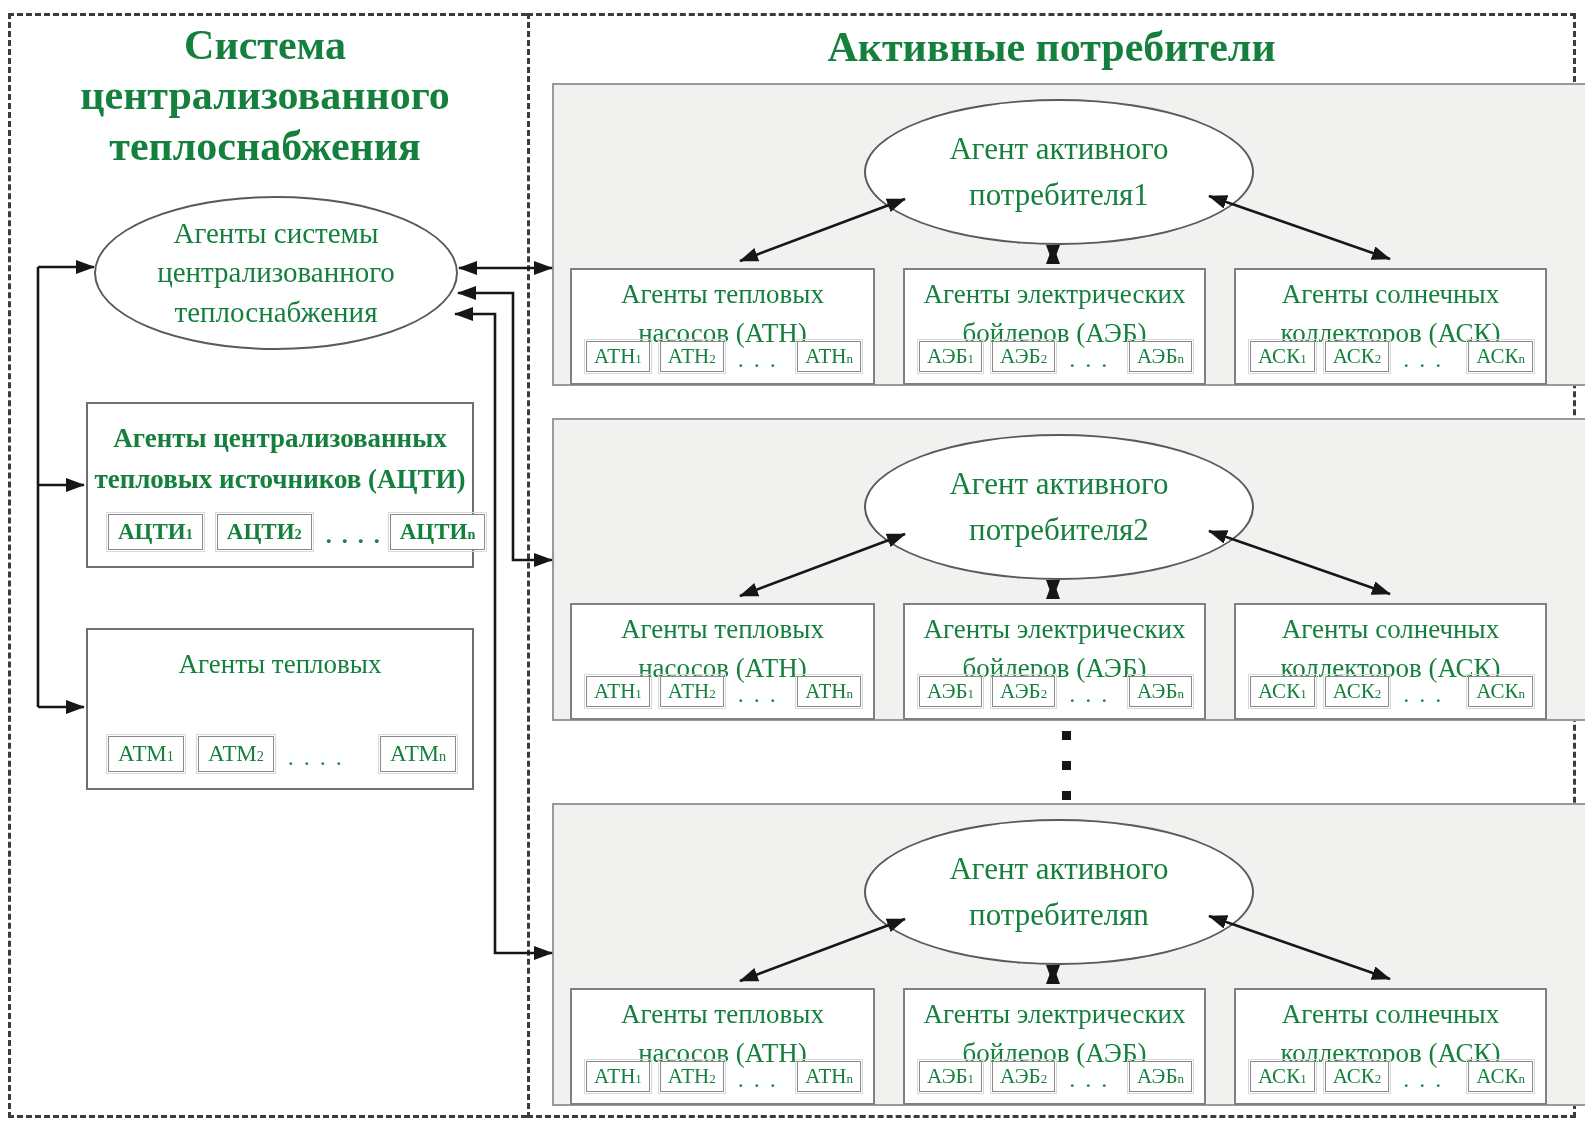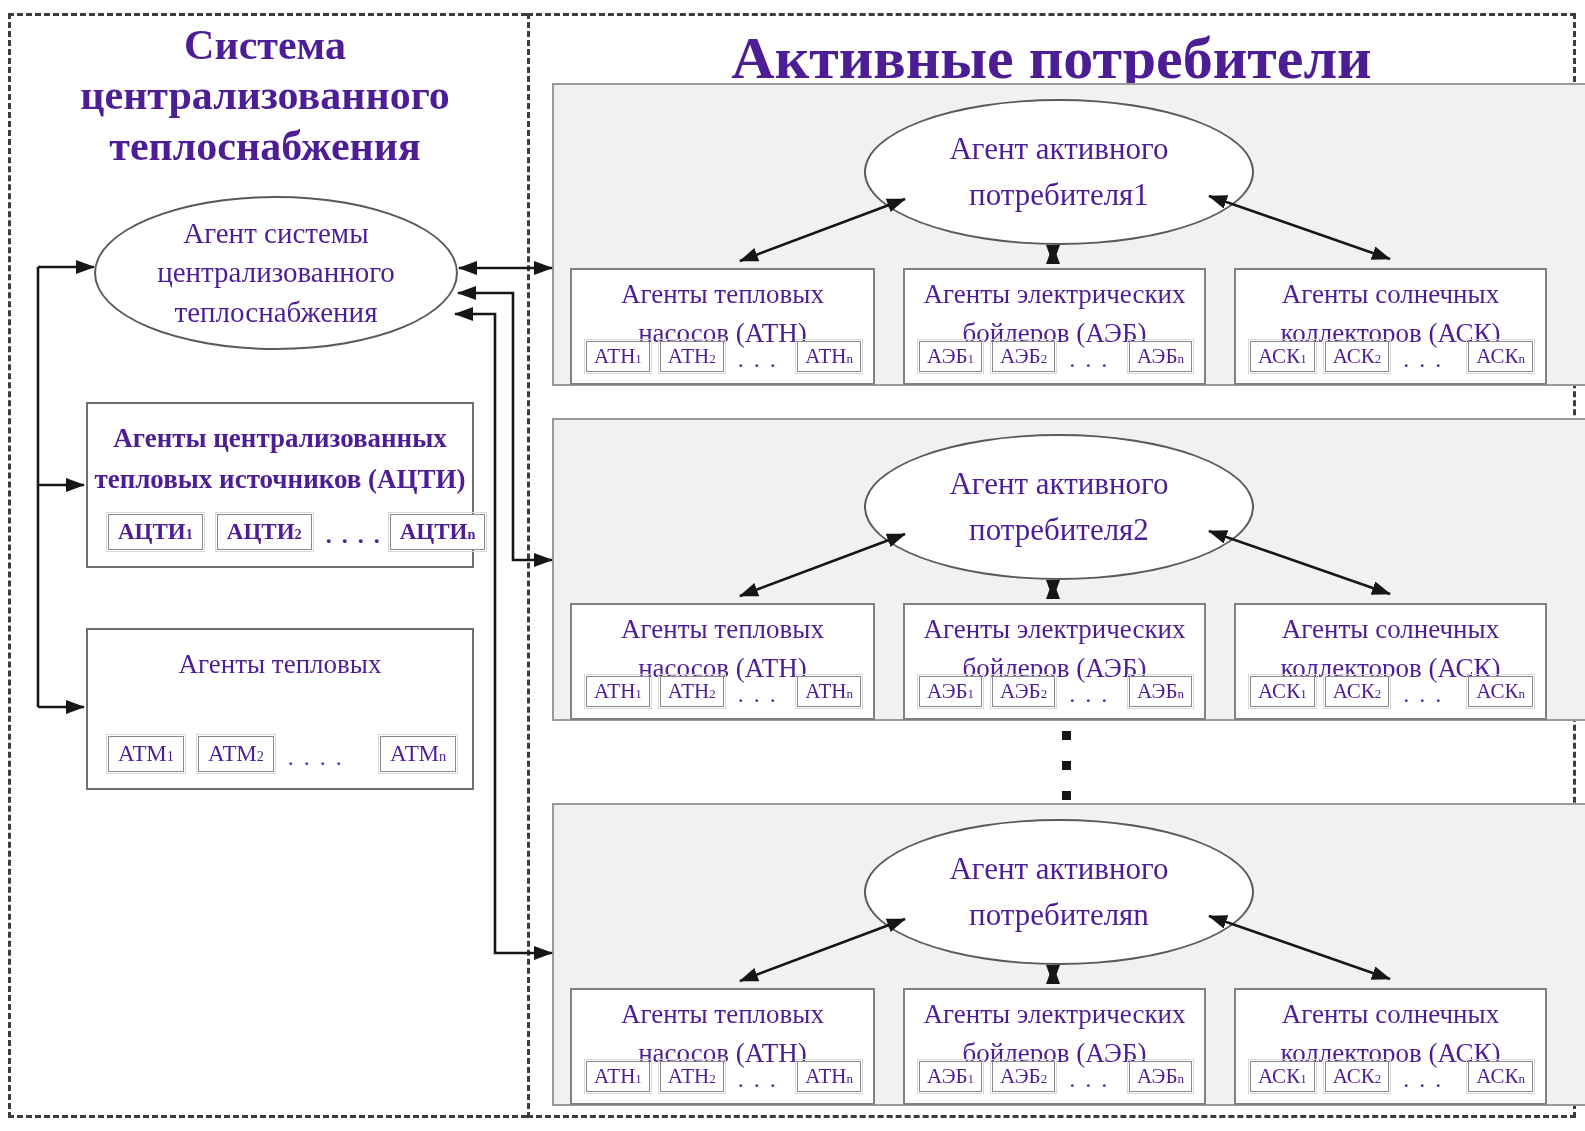--- a/index.html
+++ b/index.html
@@ -1,27 +1,27 @@
 <!DOCTYPE html>
 <html><head>
 <meta charset="utf-8">
 <style>
   html,body{margin:0;padding:0;background:#ffffff;}
   .stage{
     position:relative;width:1585px;height:1131px;background:#ffffff;overflow:hidden;
-    font-family:"Liberation Serif","DejaVu Serif",serif;color:#4c1d95;
+    font-family:"Liberation Serif","DejaVu Serif",serif;color:#15803d;
   }
   
   .frame{position:absolute;border:3px dashed #3c3c3c;background:transparent;box-sizing:border-box;}
   .frame.left{left:8px;top:13px;width:519px;height:1105px;border-right:none;}
   .frame.right{left:527px;top:13px;width:1049px;height:1105px;}
   
   .sec-title{position:absolute;text-align:center;font-weight:bold;line-height:1.2;}
   .l-title{left:30px;top:20px;width:470px;font-size:42px;}
-  .r-title{left:527px;top:22px;width:1049px;font-size:60px;}
+  .r-title{left:527px;top:22px;width:1049px;font-size:42px;}
   
   .ellipse{
     position:absolute;border:2px solid #5a5a5a;border-radius:50%;background:#ffffff;
     display:flex;flex-direction:column;align-items:center;justify-content:center;
     text-align:center;box-sizing:border-box;
   }
   .chs-ellipse{left:94px;top:196px;width:364px;height:154px;font-size:29px;line-height:1.35;}
   .c-ellipse{left:310px;top:14px;width:390px;height:146px;font-size:31px;line-height:1.5;}
   
   .lbox{
@@ -75,21 +75,21 @@
   <div class="frame right"></div>
 
   <div class="sec-title l-title">
     <div>Система</div>
     <div>централизованного</div>
     <div>теплоснабжения</div>
   </div>
   <div class="sec-title r-title">Активные потребители</div>
 
   <div class="ellipse chs-ellipse">
-    <div>Агент системы</div>
+    <div>Агенты системы</div>
     <div>централизованного</div>
     <div>теплоснабжения</div>
   </div>
 
   <div class="lbox sources-box">
     <div class="btitle">
       <div>Агенты централизованных</div>
       <div>тепловых источников (АЦТИ)</div>
     </div>
     <div class="crow">

